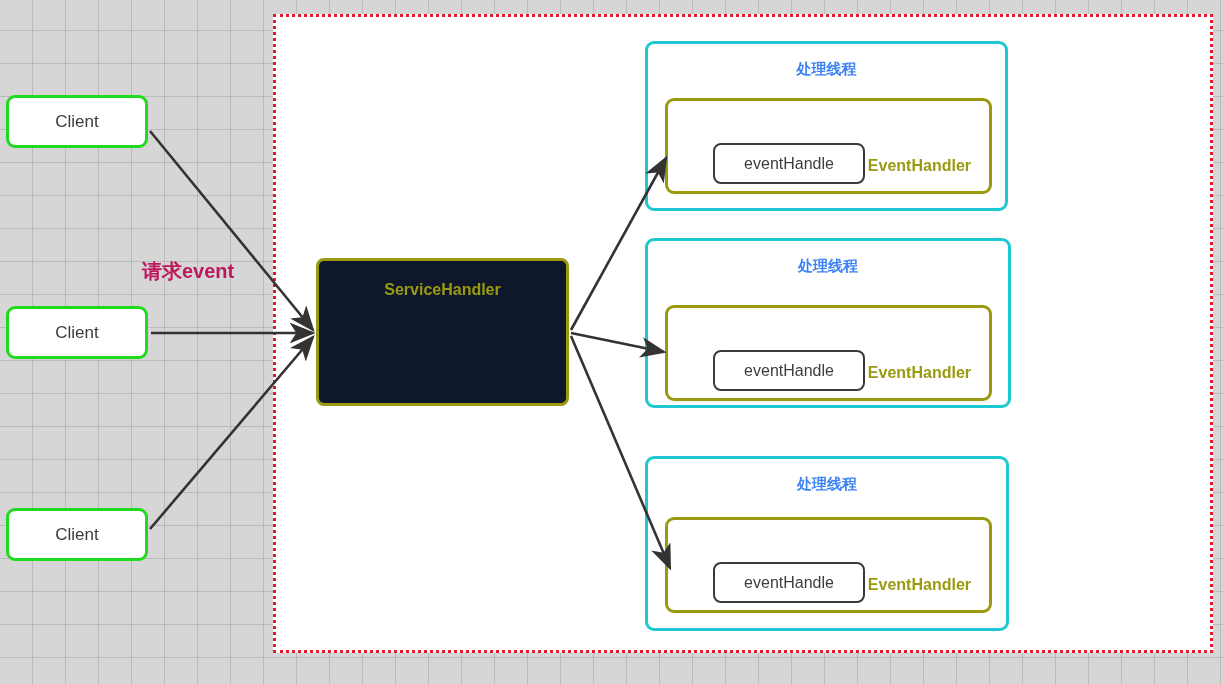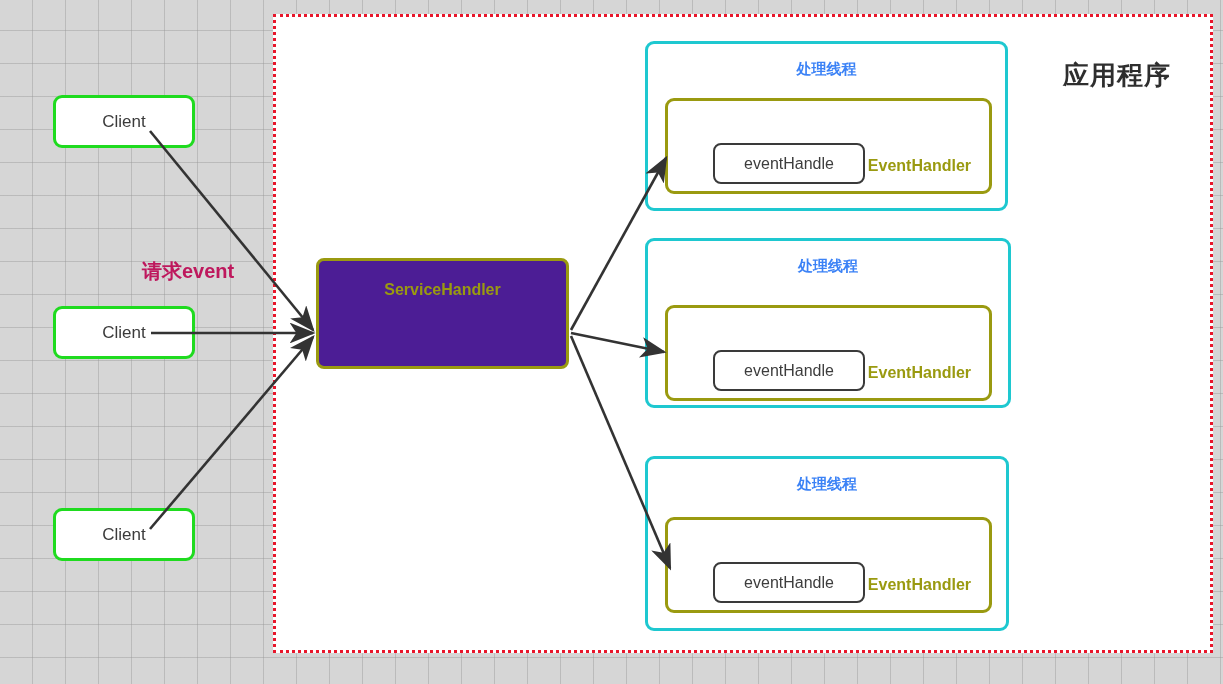--- a/index.html
+++ b/index.html
@@ -34,37 +34,37 @@
   }
 
   
   .client-box{
     position:absolute;width:142px;height:53px;
     background:#ffffff;
     border:3px solid #1fdb1f;
     border-radius:9px;
     box-sizing:border-box;
     display:flex;align-items:center;justify-content:center;
-    font-size:17px;color:#3b3b3b;margin-left:47px;
+    font-size:17px;color:#3b3b3b;
   }
   .client-1{left:6px;top:95px;}
   .client-2{left:6px;top:306px;}
   .client-3{left:6px;top:508px;}
 
   
   .req-label{
     position:absolute;left:142px;top:258px;
     font-size:20px;font-weight:bold;color:#be185d;
     white-space:nowrap;
   }
 
   
   .service-box{
-    position:absolute;left:316px;top:258px;width:253px;height:111px;
-    background:#4c1d95;
+    position:absolute;left:316px;top:258px;width:253px;height:148px;
+    background:#0f172a;
     border:3px solid #9a9a10;
     border-radius:8px;
     box-sizing:border-box;
     padding-left:8px;
   }
   .service-title{
     position:absolute;top:20px;left:0;width:100%;
     text-align:center;
     font-size:16px;font-weight:bold;color:#9a9a10;
     white-space:nowrap;
@@ -121,21 +121,20 @@
   #arrows{position:absolute;left:0;top:0;width:1223px;height:684px;pointer-events:none;}
 </style>
 </head>
 <body>
 
 <div id="grid"></div>
 
 <div id="stage">
 
   <div class="app-box"></div>
-  <div class="app-title">应用程序</div>
 
   <div class="client-box client-1">
     <span>Client</span>
   </div>
   <div class="client-box client-2">
     <span>Client</span>
   </div>
   <div class="client-box client-3">
     <span>Client</span>
   </div>

